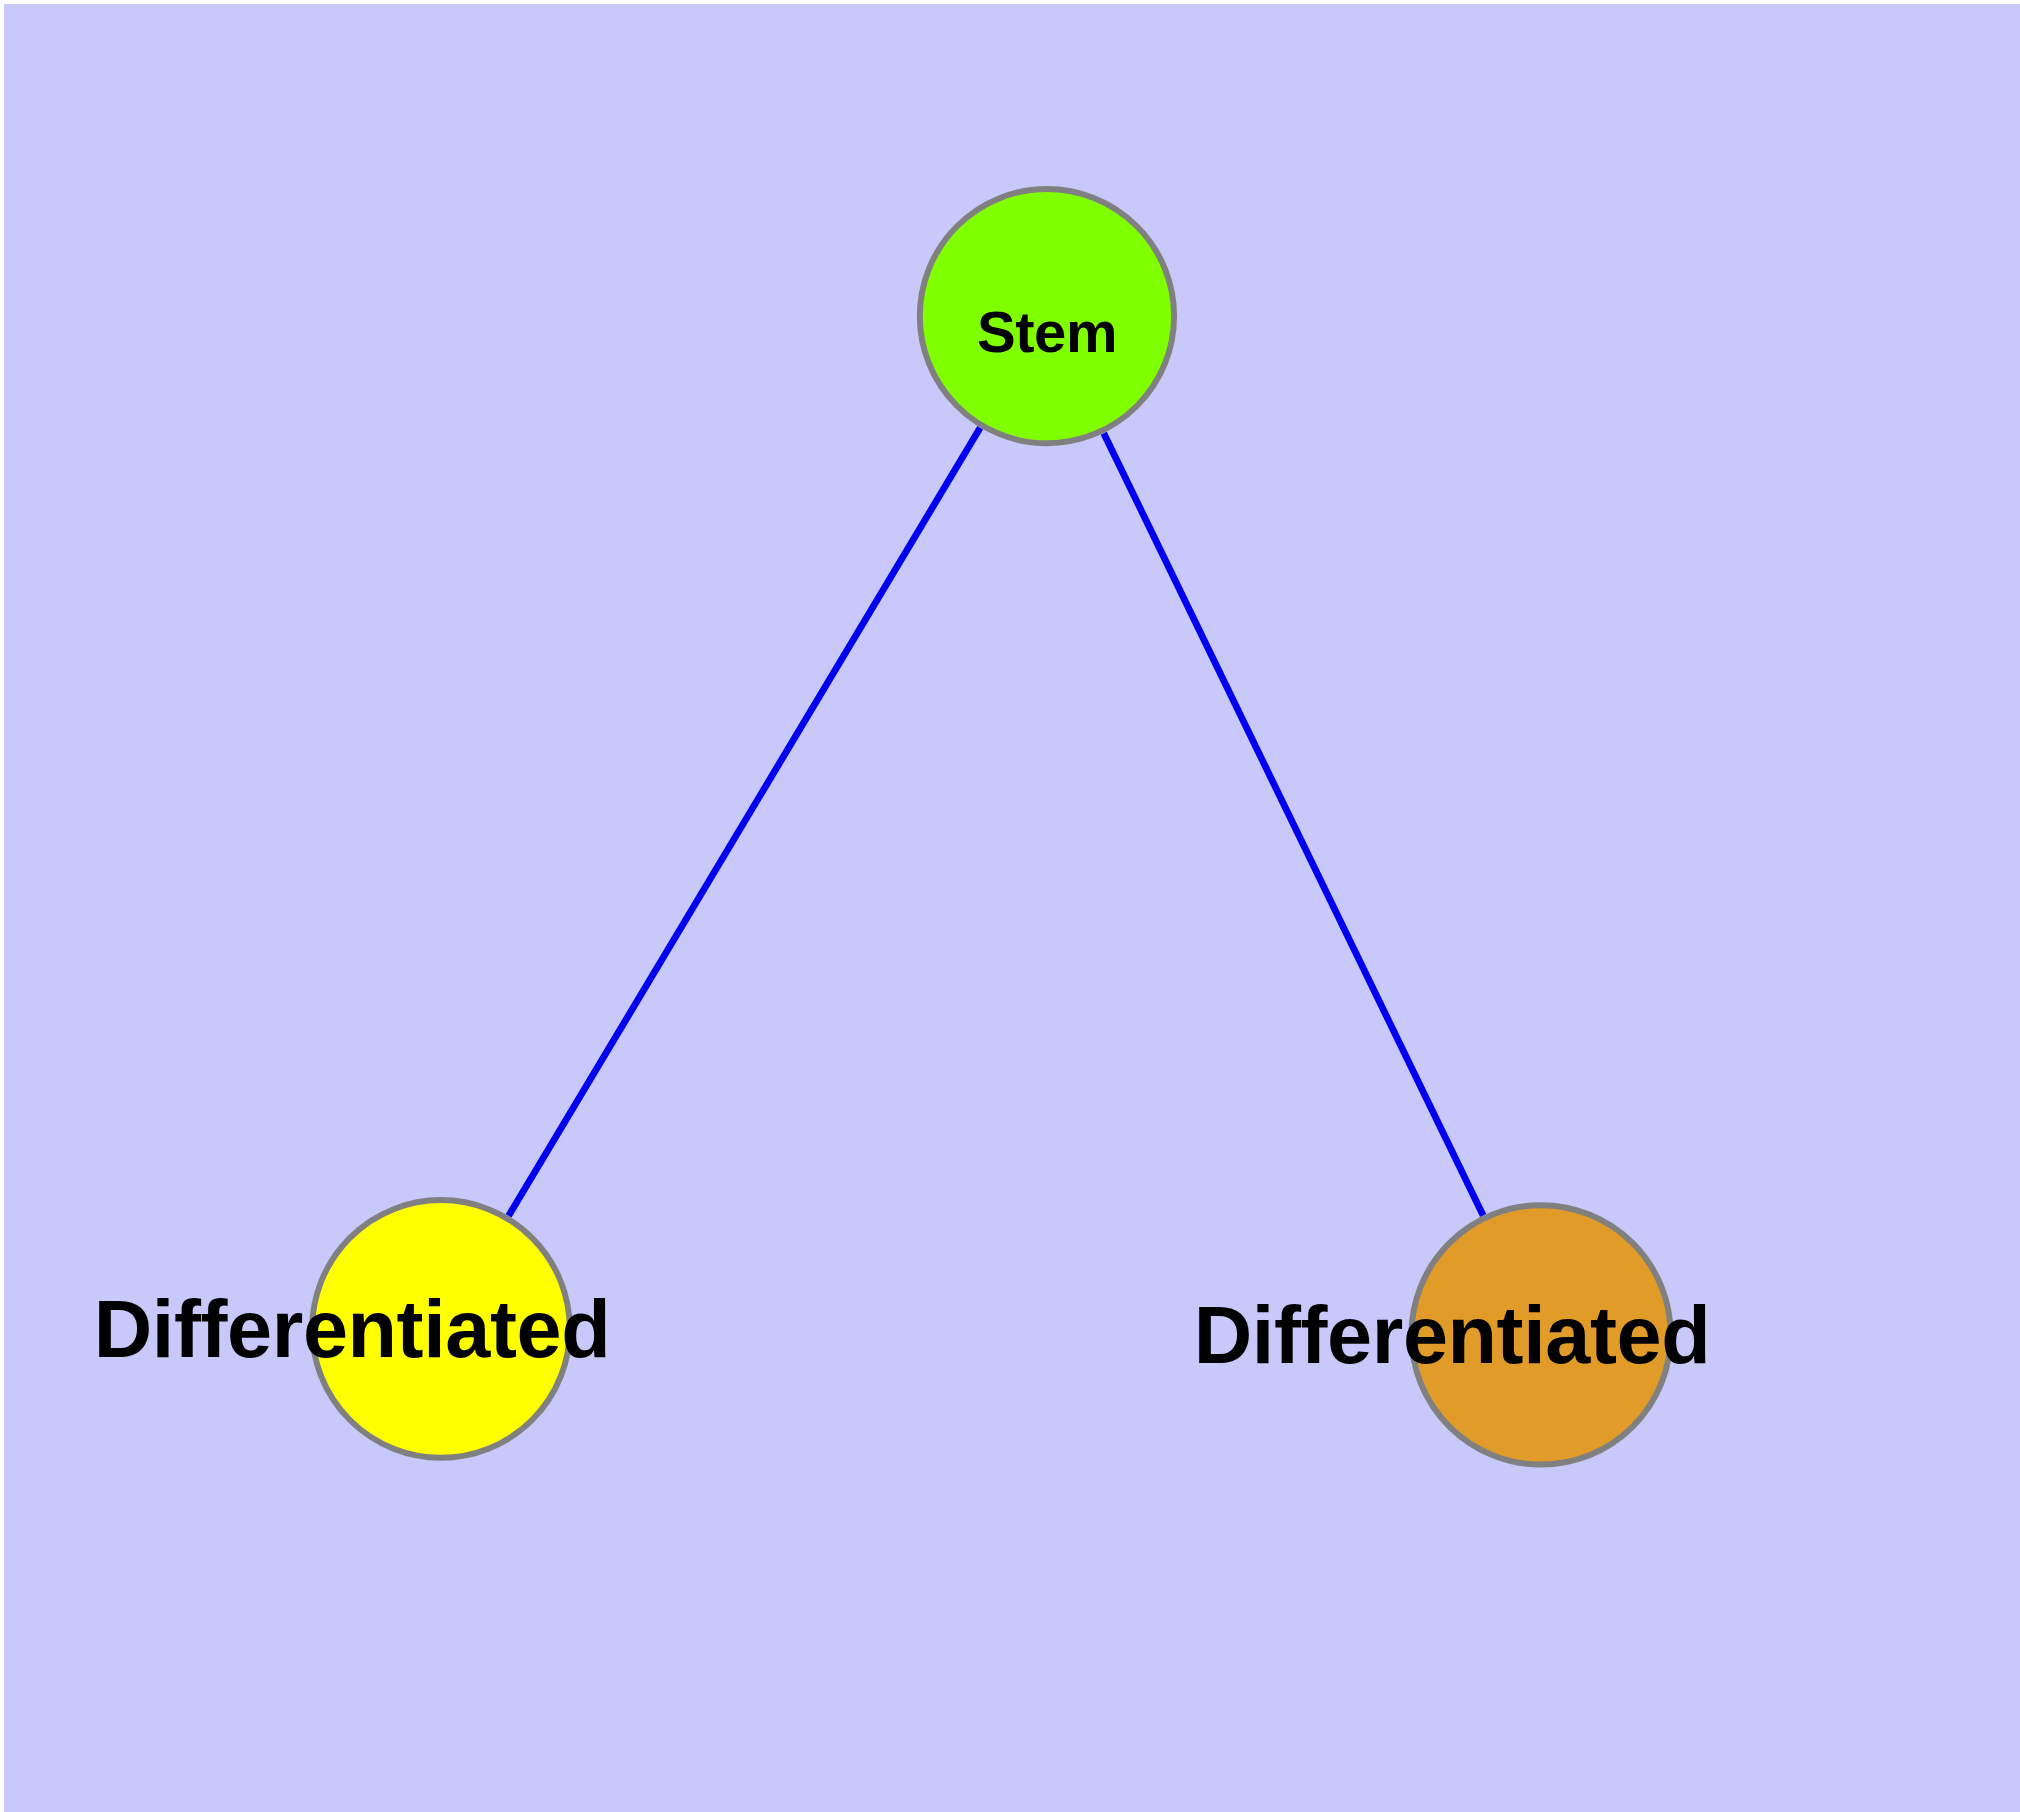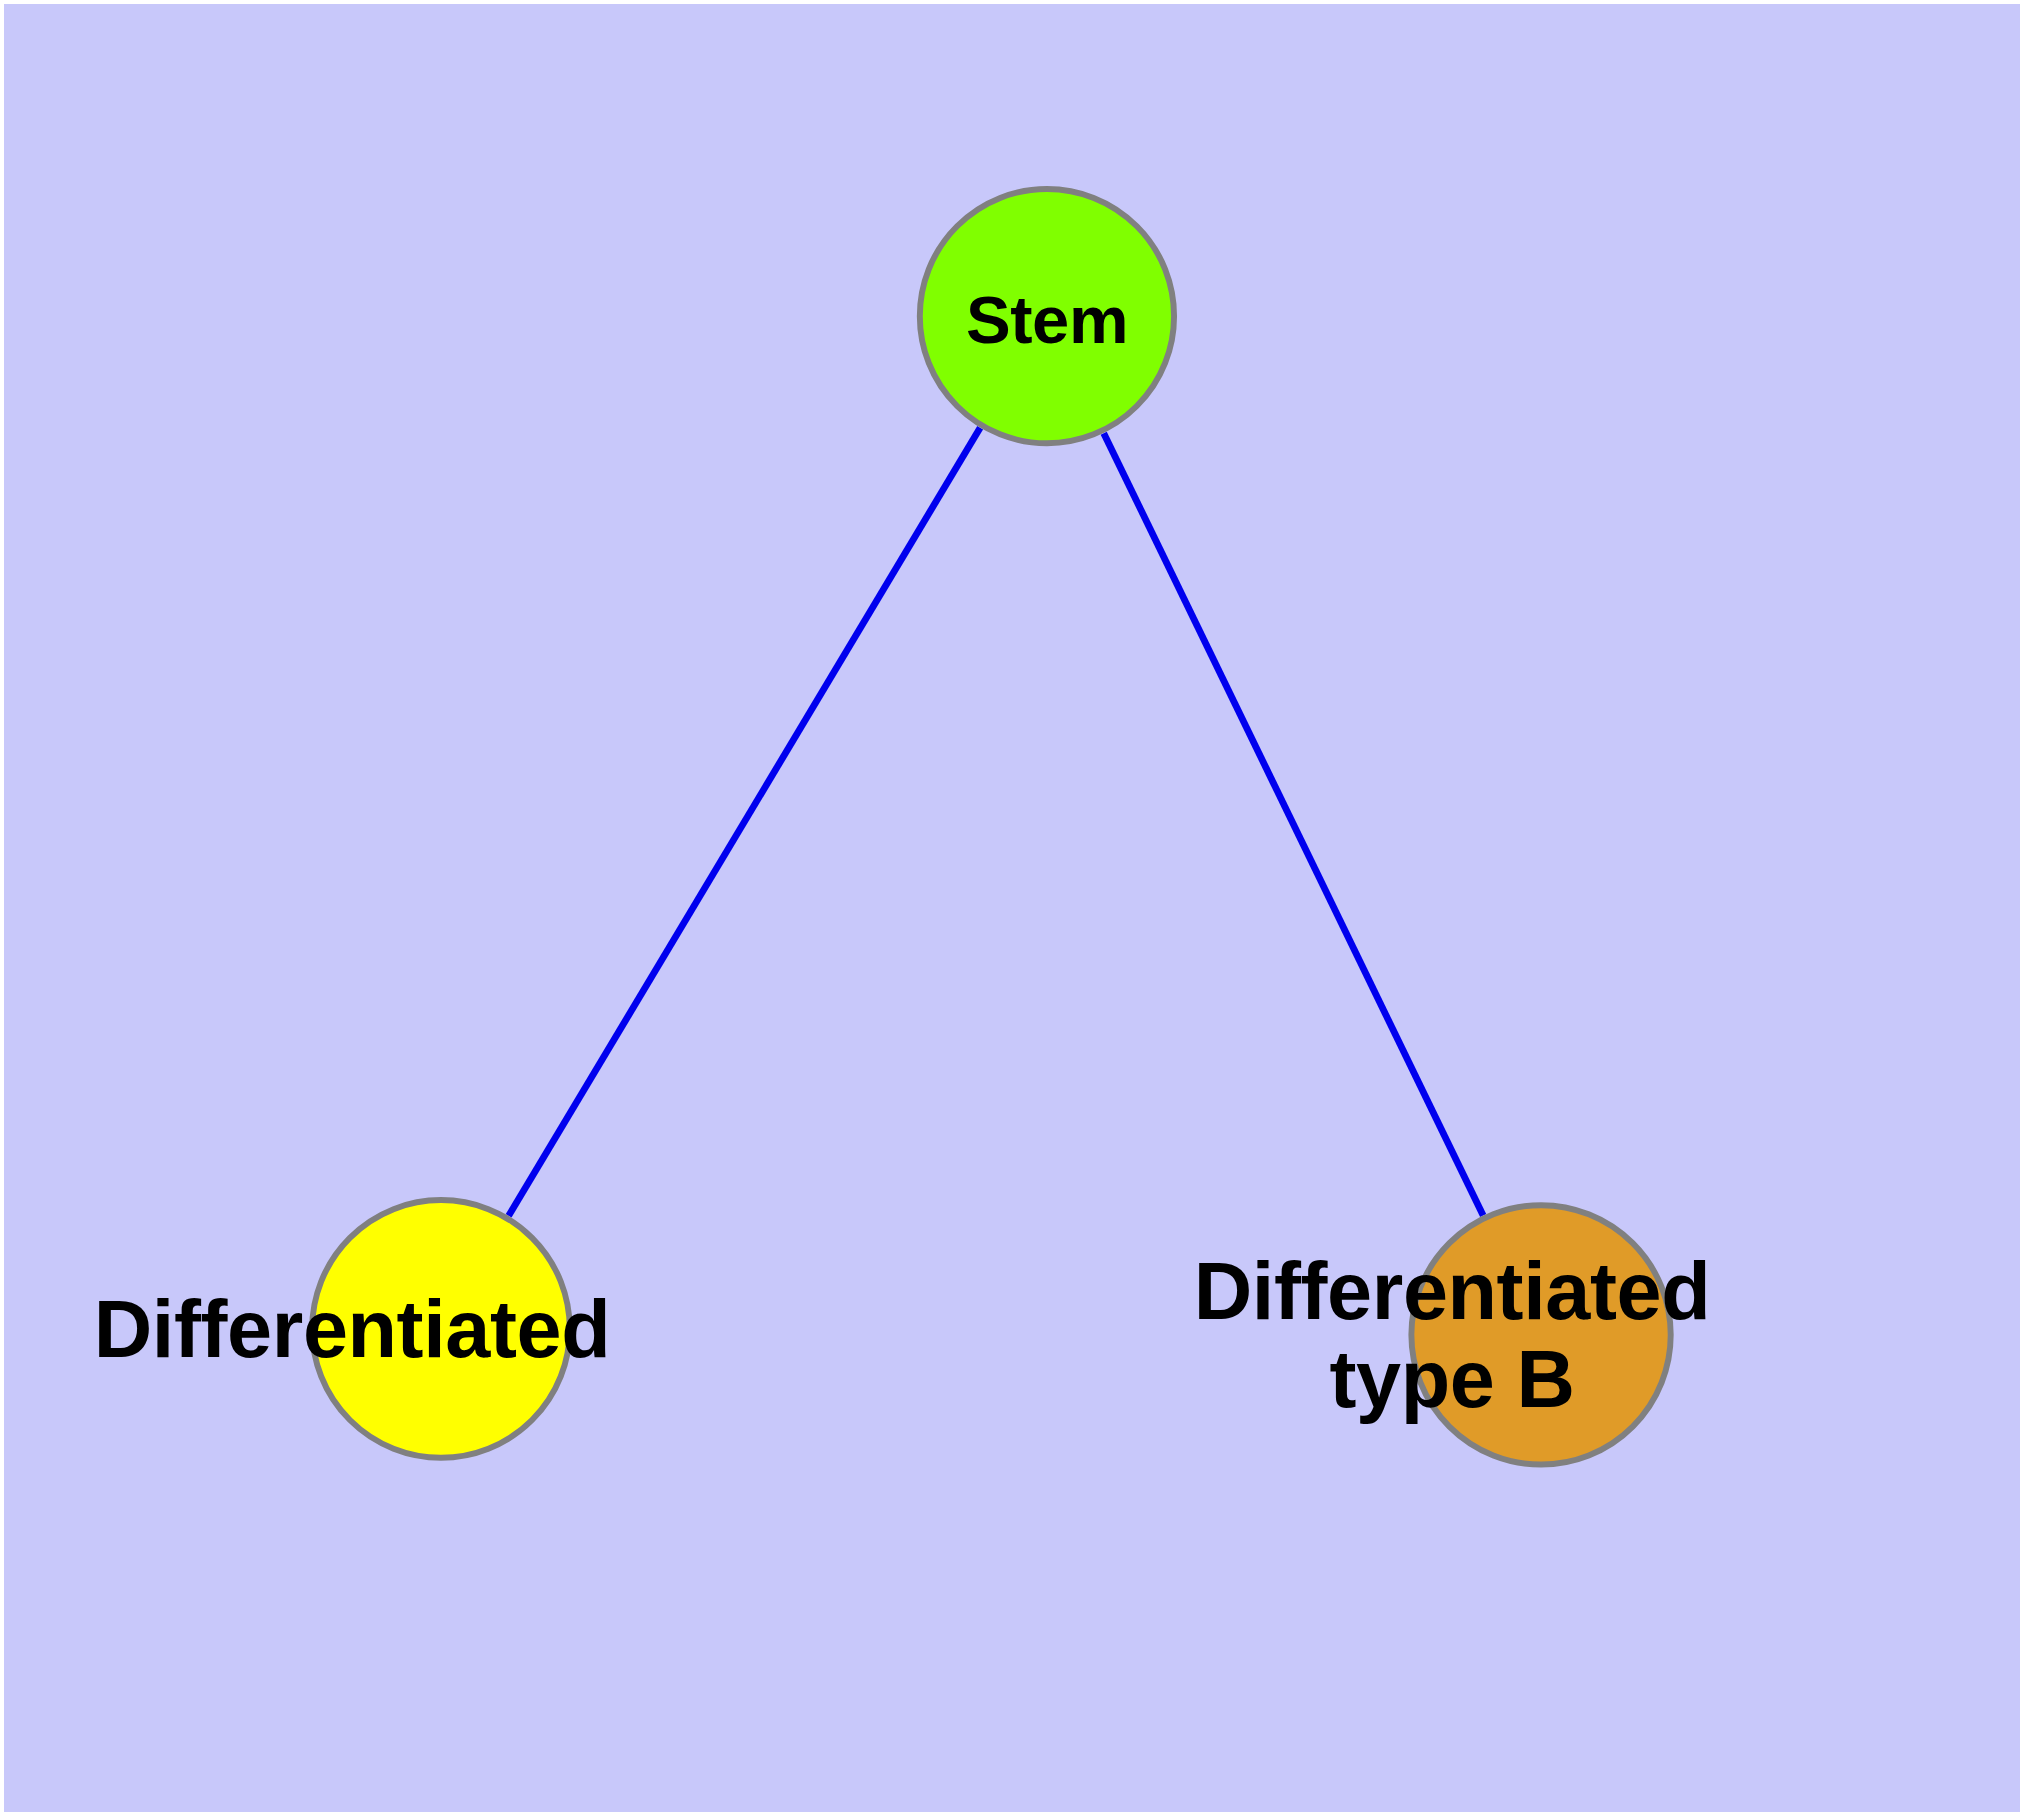--- a/index.html
+++ b/index.html
@@ -54,18 +54,18 @@
         <line x1="1156.187061263812" y1="504.722324181461" x2="599.8398174167897" y2="1434.561424037673" stroke="#0000ee" stroke-width="8" stroke-linecap="butt"></line>
         <line x1="1301.9877166213446" y1="511.1118960186212" x2="1749.703077190616" y2="1434.1888486845978" stroke="#0000ee" stroke-width="8" stroke-linecap="butt"></line>
       </g>
     <g id="node-layer">
         <circle cx="1235" cy="373" r="150" fill="#80ff00" stroke="#808080" stroke-width="7"></circle>
         <circle cx="520" cy="1568" r="152" fill="#ffff00" stroke="#808080" stroke-width="7"></circle>
         <circle cx="1818" cy="1575" r="153" fill="#e09b28" stroke="#808080" stroke-width="7"></circle>
       </g>
   </svg>
   <div id="label-layer">
-      <div class="node-label" style="left: 1047px; top: 320px; color: rgb(0, 0, 0); font-size: 67px;"><span>Stem</span></div>
+      <div class="node-label" style="left: 1047px; top: 332px; color: rgb(0, 0, 0); font-size: 58px;"><span>Stem</span></div>
       <div class="node-label" style="left: 352px; top: 1329px; color: rgb(0, 0, 0); font-size: 81px;"><span>Differentiated</span><br></div>
-      <div class="node-label" style="left: 1452px; top: 1335px; color: rgb(0, 0, 0); font-size: 81px;"><span>Differentiated</span><br><span>type B</span></div>
+      <div class="node-label" style="left: 1452px; top: 1335px; color: rgb(0, 0, 0); font-size: 81px;"><span>Differentiated</span><br></div>
     </div>
 </div>
 
 
 </body></html>

